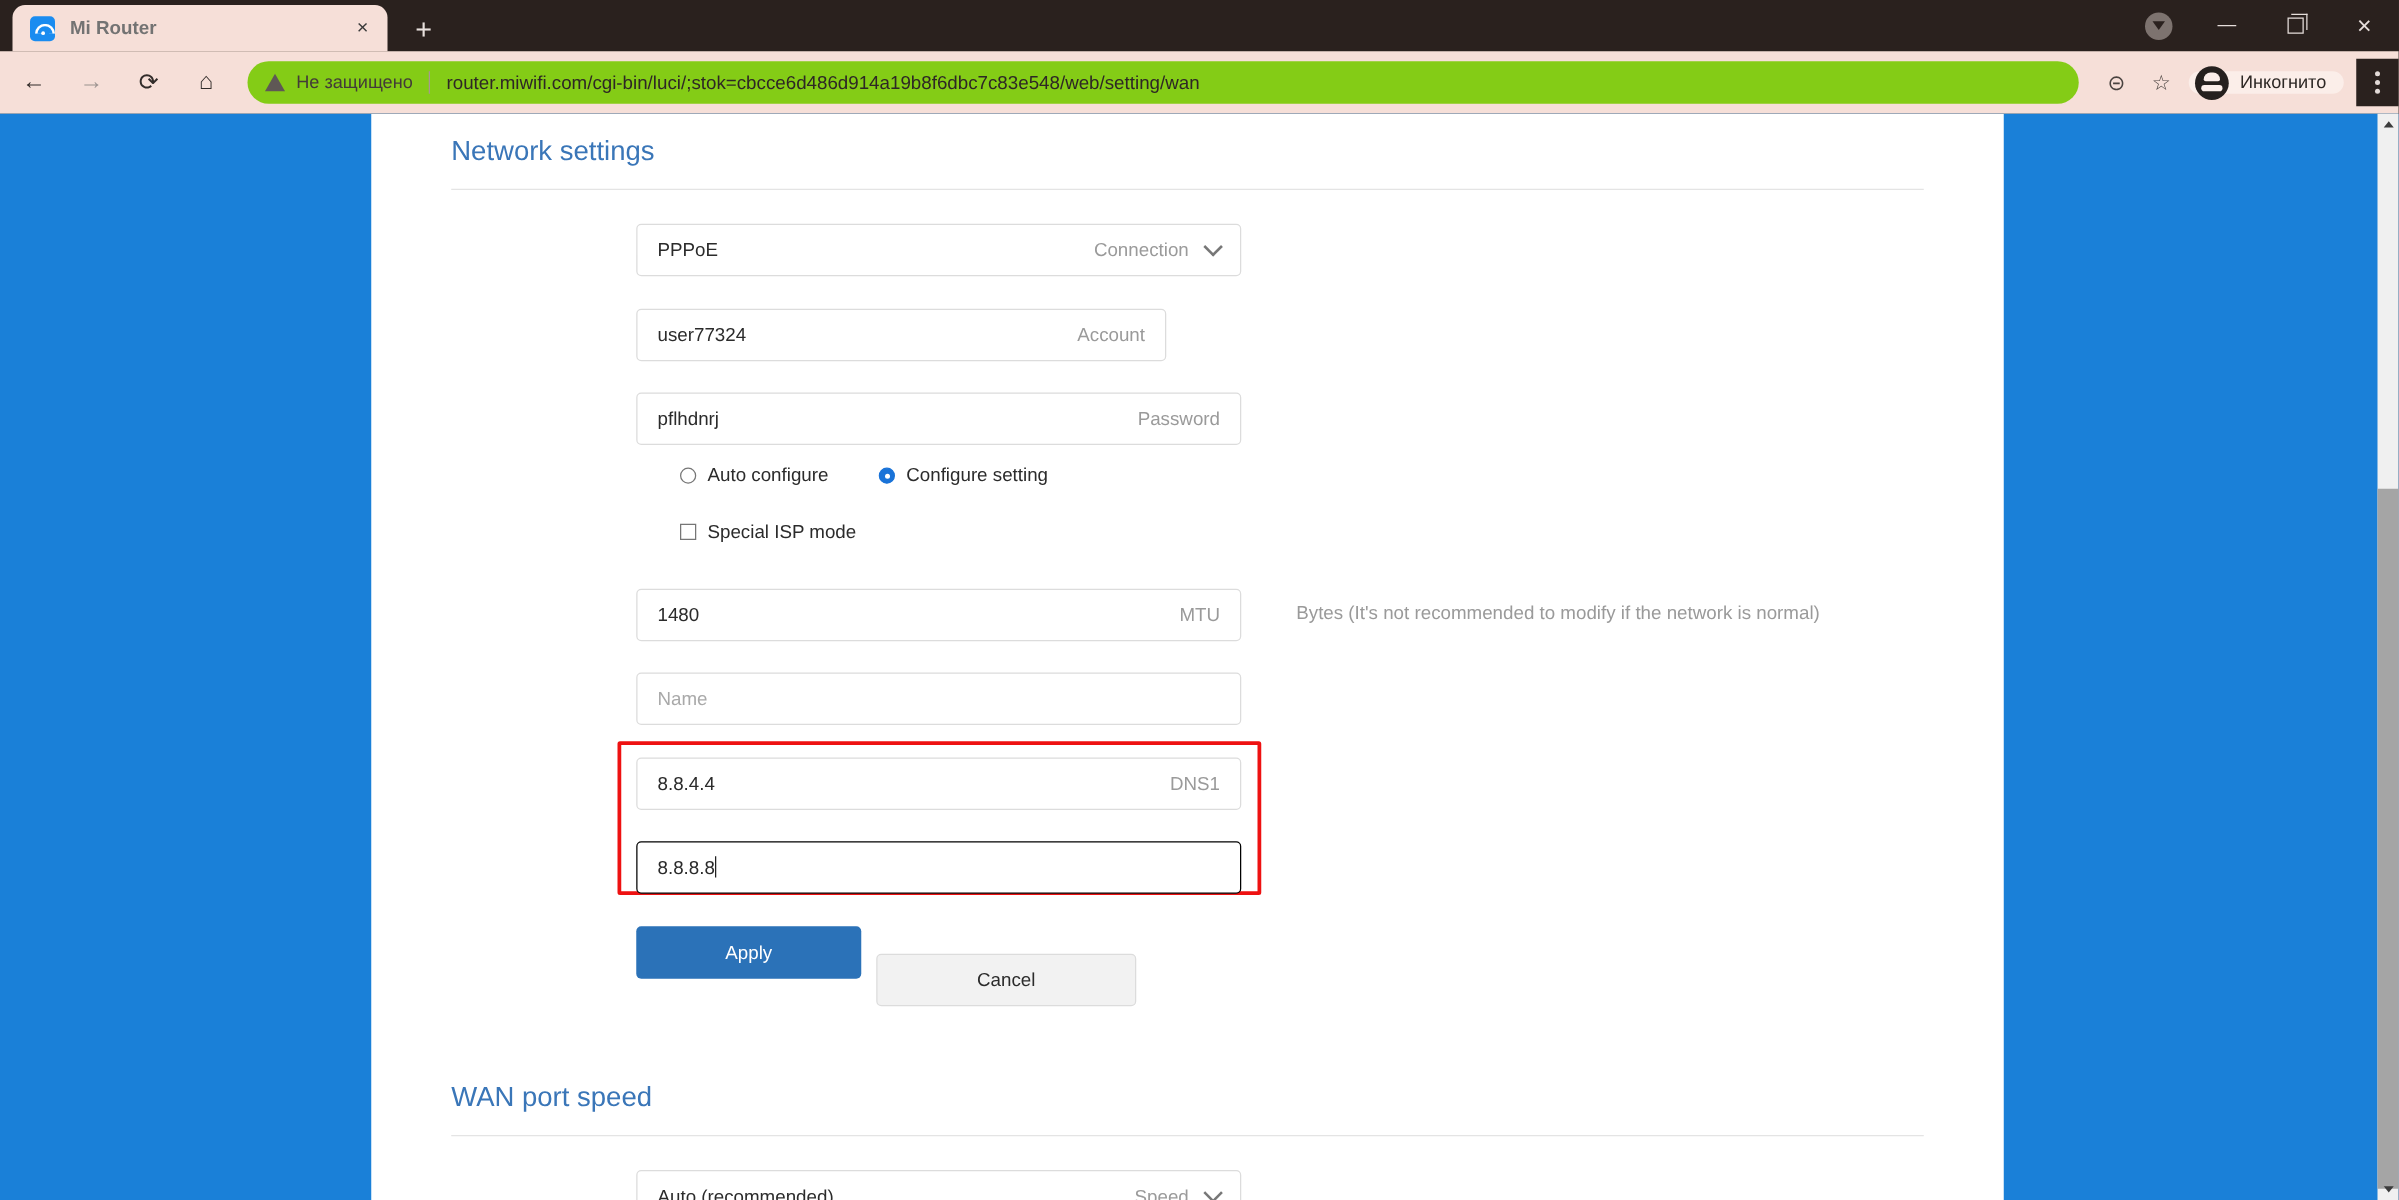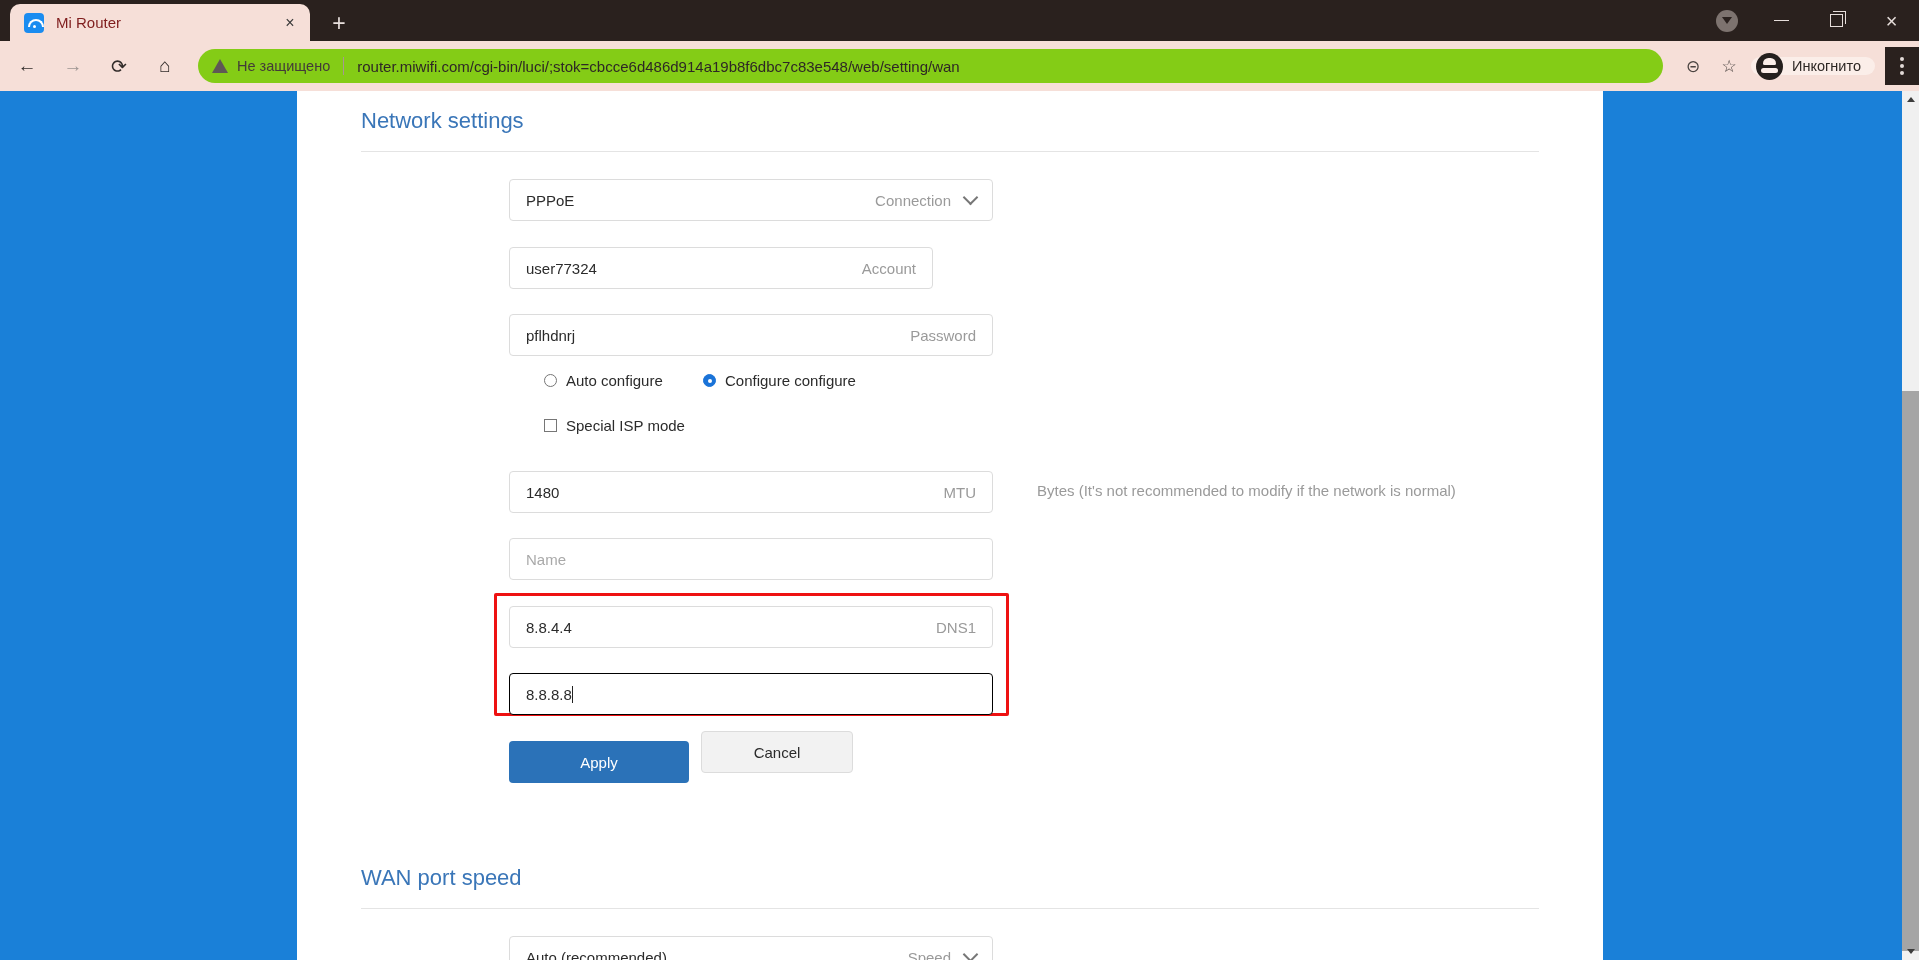--- a/index.html
+++ b/index.html
@@ -29,22 +29,22 @@
     content: ""; position: absolute; left: 4px; top: 6px;
     width: 12px; height: 6px;
     border: 2px solid #fff; border-bottom: none;
     border-radius: 9px 9px 0 0;
   }
   .tab-favicon::after {
     content: ""; position: absolute; left: 8.5px; top: 12.5px;
     width: 3px; height: 3px; border-radius: 50%; background: #fff;
   }
   .tab-title {
-    flex: 1; margin-left: 12px; font-size: 15px; color: #7f1d1d;
-    white-space: nowrap; overflow: hidden;
+    flex: 1; margin-left: 12px; font-size: 15px; color: #737373;
+    white-space: nowrap; overflow: hidden; font-weight: bold;
   }
   .tab-close {
     width: 24px; height: 24px; flex: none;
     display: flex; align-items: center; justify-content: center;
     font-size: 16px; color: #3a3a3a; border-radius: 50%;
   }
   .newtab {
     position: absolute; left: 324px; top: 8px; width: 30px; height: 30px;
     display: flex; align-items: center; justify-content: center;
     color: #e8e0dd; font-size: 23px; font-weight: 300;
@@ -286,21 +286,21 @@
         <span class="val">pflhdnrj</span>
         <span class="lbl">Password</span>
       </div>
 
       <div class="opt-row" style="left:247px; top:281px;">
         <span class="radio"></span>
         <span class="opt-lbl">Auto configure</span>
       </div>
       <div class="opt-row" style="left:406px; top:281px;">
         <span class="radio on"></span>
-        <span class="opt-lbl">Configure configure</span>
+        <span class="opt-lbl">Configure setting</span>
       </div>
 
       <div class="opt-row" style="left:247px; top:326px;">
         <span class="checkbox"></span>
         <span class="opt-lbl">Special ISP mode</span>
       </div>
 
       <div class="field" style="left:212px; top:380px; width:484px;">
         <span class="val">1480</span>
         <span class="lbl">MTU</span>
@@ -316,21 +316,21 @@
       <div class="field" style="left:212px; top:515px; width:484px;">
         <span class="val">8.8.4.4</span>
         <span class="lbl">DNS1</span>
       </div>
 
       <div class="field focused" style="left:212px; top:582px; width:484px;">
         <span class="val"><span>8.8.8.8</span><span class="caret"></span></span>
       </div>
 
       <div class="btn btn-primary" style="left:212px; top:650px; width:180px;">Apply</div>
-      <div class="btn btn-secondary" style="left:404px; top:640px; width:152px;">Cancel</div>
+      <div class="btn btn-secondary" style="left:404px; top:672px; width:208px;">Cancel</div>
 
       <div class="section-title" style="left:64px; top:774px;">WAN port speed</div>
       <div class="hr" style="left:64px; top:817px; width:1178px;"></div>
 
       <div class="field" style="left:212px; top:845px; width:484px;">
         <span class="val">Auto (recommended)</span>
         <span class="lbl">Speed</span>
         <span class="chev"></span>
       </div>
 

